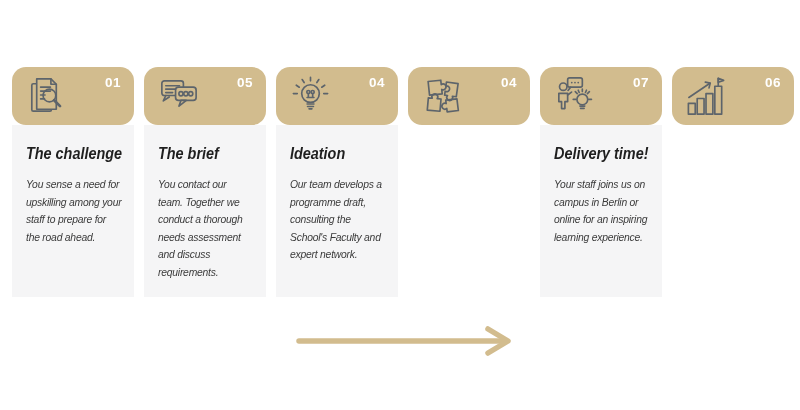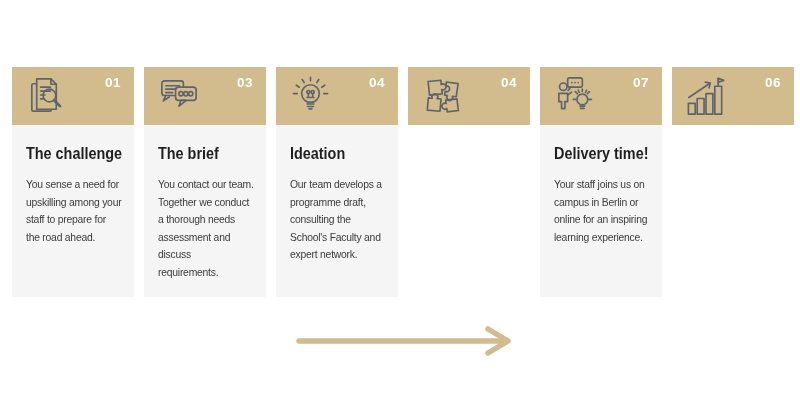--- a/index.html
+++ b/index.html
@@ -11,25 +11,25 @@
     --title-color:#1f1f1f;
     --text-color:#3b3b3b;
     --arrow-color:#d2bc8e;
   }
   *{margin:0;padding:0;box-sizing:border-box;}
   html,body{background:var(--page-bg);}
   body{font-family:"Liberation Sans","DejaVu Sans",sans-serif;}
   .canvas{position:relative;width:800px;height:410px;background:var(--page-bg);overflow:hidden;}
   .cards{position:absolute;left:12px;top:67px;display:flex;gap:10px;}
   .card{width:122px;display:flex;flex-direction:column;}
-  .card-header{position:relative;height:58px;background:var(--header-bg);}
+  .card-header{position:relative;height:58px;background:var(--header-bg);border-radius:14px;}
   .card-header svg{position:absolute;left:11px;top:6px;width:47px;height:47px;}
   .step-number{position:absolute;top:8px;right:13px;font-size:13.5px;font-weight:bold;
     color:var(--number-color);letter-spacing:.5px;}
-  .card-body{height:172px;background:var(--body-bg);padding:20px 14px 0 14px;}
+  .card-body{height:172px;background:var(--body-bg);padding:20px 14px 0 14px;font-style:italic;}
   .step-title{font-size:16px;font-weight:bold;color:var(--title-color);
     transform:scaleX(.9);transform-origin:0 0;width:111%;white-space:nowrap;}
   .step-desc{margin-top:13px;font-size:11.5px;line-height:17.5px;color:var(--text-color);
     letter-spacing:-.25px;transform:scaleX(.9);transform-origin:0 0;width:113%;}
   .flow-arrow{position:absolute;left:296px;top:321px;}
   
   .icon *{stroke:var(--icon-stroke);stroke-width:1.7;fill:none;stroke-linecap:round;stroke-linejoin:round;}
   .icon .fill-bg{fill:var(--header-bg);}
   .icon .fill-ink{fill:var(--icon-stroke);stroke:none;}
   .icon .thick{stroke-width:2.8;}
@@ -64,21 +64,21 @@
         <svg class="icon" viewBox="0 0 48 48">
           <rect x="7" y="8" width="22" height="15" rx="2.5"></rect>
           <path d="M11,23 l-2.5,5.5 l6,-4"></path>
           <path d="M11,13 h14 M11,16.5 h14 M11,20 h7"></path>
           <rect class="fill-bg" x="21" y="14.5" width="21" height="13.5" rx="3"></rect>
           <path class="fill-bg" d="M26.5,28 L24.5,33.8 L32,28 z"></path>
           <circle cx="26.5" cy="21.2" r="2.1"></circle>
           <circle cx="31.5" cy="21.2" r="2.1"></circle>
           <circle cx="36.5" cy="21.2" r="2.1"></circle>
         </svg>
-        <span class="step-number">03</span>
+        <span class="step-number">05</span>
       </div>
       <div class="card-body">
         <h3 class="step-title">The brief</h3>
         <p class="step-desc">You contact our team. Together we conduct a thorough needs assessment and discuss requirements.</p>
       </div>
     </div>
 
     <div class="card">
       <div class="card-header">
         <svg class="icon" viewBox="0 0 48 48">

